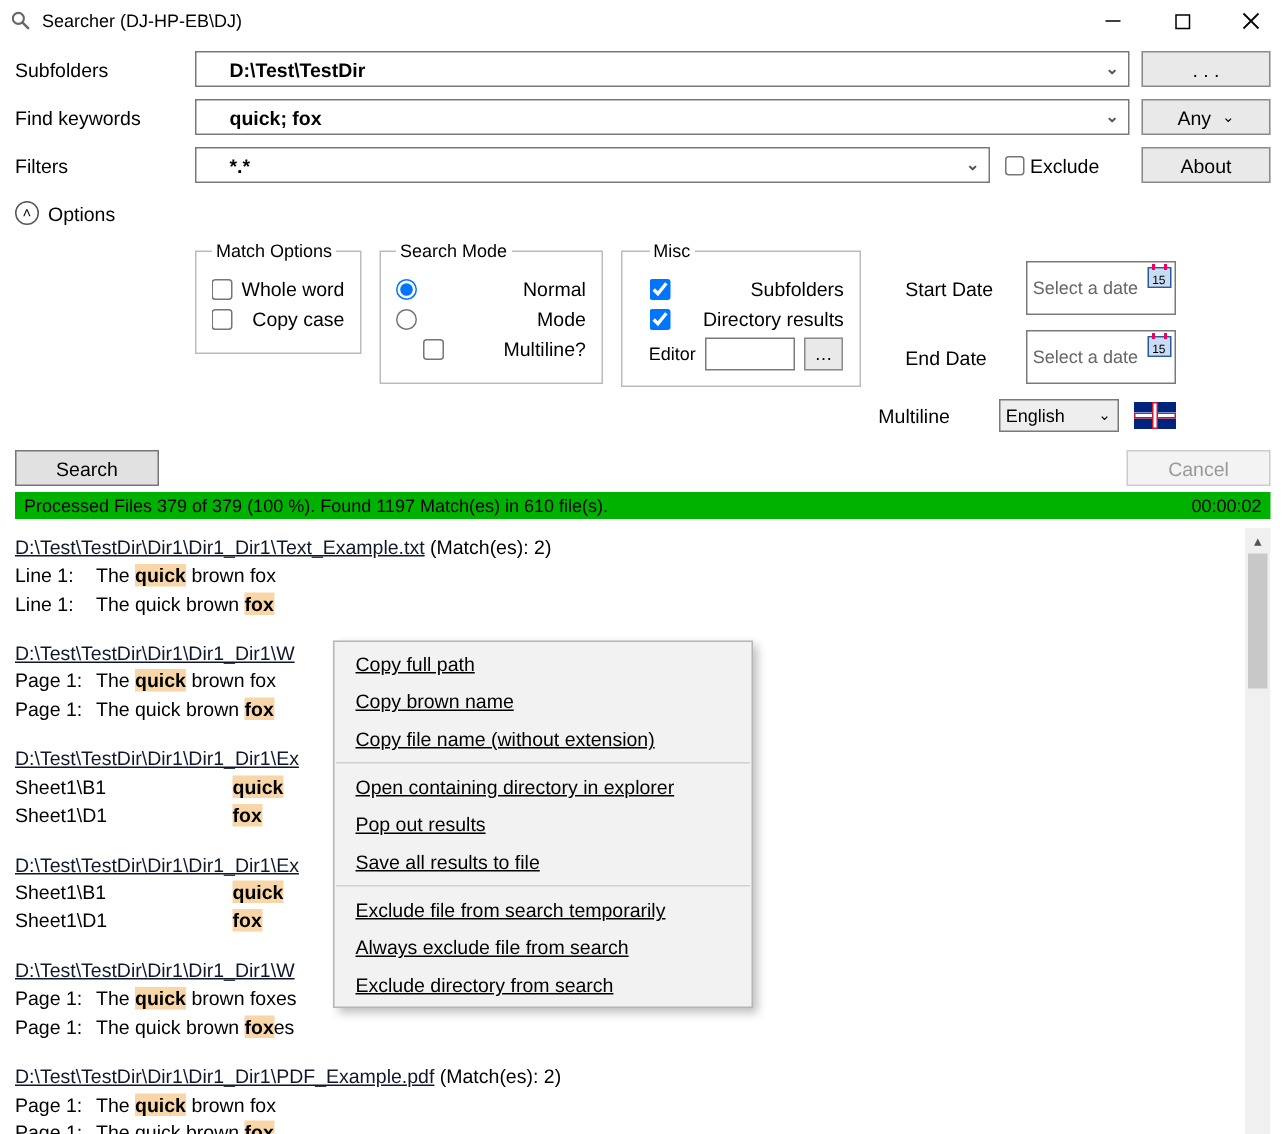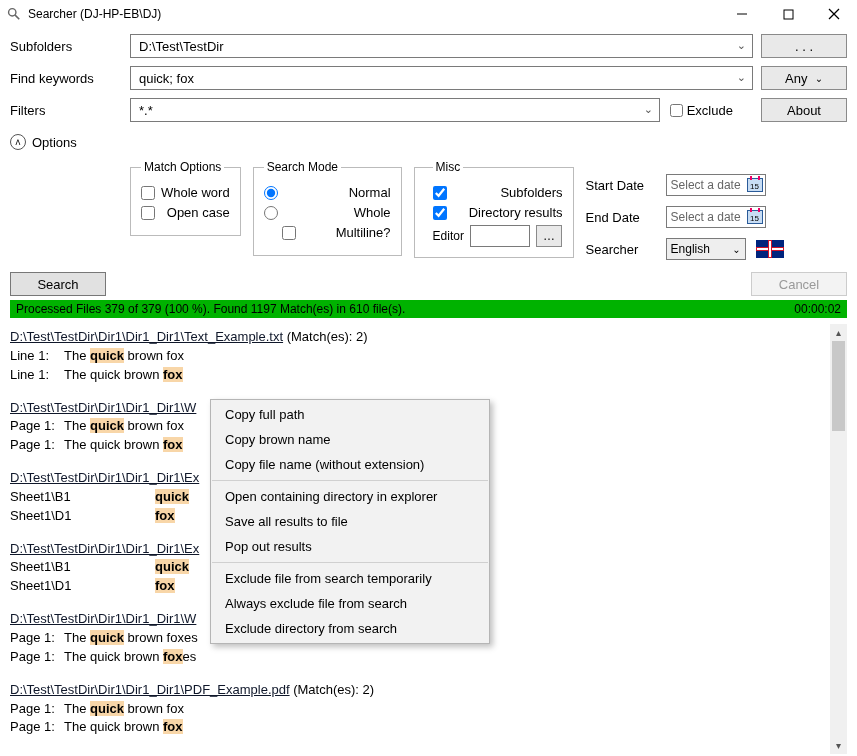--- a/index.html
+++ b/index.html
@@ -31,24 +31,25 @@
   
   .form-area { padding: 6px 10px 0 10px; }
   .frow { display: flex; align-items: center; margin-bottom: 8px; }
   .frow-label { width: 120px; font-size: 13px; }
   .combo {
     flex: 1;
     height: 24px;
     border: 1px solid #7a7a7a;
     display: flex;
     align-items: center;
-    padding: 0 8px;
+    padding: 0 22px;
     position: relative;
     background: #fff;
     font-size: 13px;
+    font-weight: bold;
   }
   .combo .arrow {
     position: absolute; right: 6px; top: 4px; font-size: 11px; color:#555;
   }
   .btn {
     height: 24px;
     min-width: 86px;
     border: 1px solid #8a8a8a;
     background: #e9e9e9;
     display: flex; align-items: center; justify-content: center;
@@ -72,24 +73,24 @@
     font-size: 12px;
   }
   fieldset legend { font-size: 12px; padding: 0 3px; }
   .chk, .rad { display: flex; align-items: center; margin: 5px 0; font-size: 13px; gap:6px;justify-content:space-between;}
   .chk input, .rad input { width:14px; height:14px; }
   .misc { min-width: 160px; padding-left: 18px; }
   .misc .editor-row { display:flex; align-items:center; gap:6px; margin-top:4px;}
   .tiny-input { width:60px; height:22px; border:1px solid #7a7a7a; }
   .tiny-btn { width:26px; height:22px; border:1px solid #8a8a8a; background:#e9e9e9; display:flex; align-items:center; justify-content:center;}
   .dates { display:flex; flex-direction:column; gap:10px; padding-top:14px; }
-  .dates .dr { display:flex; align-items:center; gap:10px; }
+  .dates .dr { display:flex; align-items:center; gap:10px;justify-content:flex-end; }
   .dates .lbl { width:70px; font-size:13px;}
   .date-input {
-    width:100px; height:22px; border:1px solid #7a7a7a;
+    width:100px; height:36px; border:1px solid #7a7a7a;
     display:flex; align-items:center; padding:0 4px; font-size:12px; color:#666;
     position:relative;
   }
   .cal-icon {
     width:16px; height:14px; border:1px solid #2a5b99; position:absolute; right:2px; top:3px;
     background: linear-gradient(#c8ddf4,#c8ddf4);
     font-size:8px; display:flex; align-items:flex-end; justify-content:center; color:#000;
   }
   .cal-icon::before {
     content:''; position:absolute; top:-3px; left:2px; width:2px; height:4px; background:#e06; box-shadow:8px 0 #e06;
@@ -147,28 +148,29 @@
   .scroll-up, .scroll-down {
     position:absolute; left:0; right:0; height:17px; background:#f0f0f0;
     display:flex; align-items:center; justify-content:center; font-size:10px; color:#555;
   }
   .scroll-up { top:0; }
   .scroll-down { bottom:0; }
   .scroll-thumb { position:absolute; left:2px; right:2px; top:17px; height:90px; background:#c8c8c8; }
   
   .ctx-menu {
     position:absolute;
-    left:200px; top:75px;
+    left:212px; top:75px;
     width:280px;
     background:#f2f2f2;
     border:1px solid #b5b5b5;
     box-shadow: 3px 3px 6px rgba(0,0,0,.25);
     padding:2px 0;
     z-index:10;
     font-size:13px;
+    text-decoration:underline;
   }
   .ctx-item { padding:5px 14px; }
   .ctx-sep { height:1px; background:#d0d0d0; margin:3px 1px; }
 </style>
 </head>
 <body>
 
 <div class="titlebar">
   <span class="app-icon">
     <svg width="14" height="14" viewBox="0 0 16 16">
@@ -242,33 +244,33 @@
 
 <div class="options-row">
   <fieldset>
     <legend>Match Options</legend>
     <label class="chk">
         <input type="checkbox" style="">
         <span>Whole word</span>
       </label>
     <label class="chk">
         <input type="checkbox" style="">
-        <span>Open case</span>
+        <span>Copy case</span>
       </label>
   </fieldset>
 
   <fieldset>
     <legend>Search Mode</legend>
     <label class="rad">
         <input type="radio" name="sm" checked="" style="">
         <span>Normal</span>
       </label>
     <label class="rad">
         <input type="radio" name="sm" style="">
-        <span>Whole</span>
+        <span>Mode</span>
       </label>
     <label class="chk" style="margin-left:18px;gap:40px;">
         <input type="checkbox" style="">
         <span>Multiline?</span>
       </label>
   </fieldset>
 
   <fieldset class="misc">
     <legend>Misc</legend>
     <label class="chk">
@@ -299,21 +301,21 @@
     <div class="dr">
       <span class="lbl">End Date</span>
       <div class="date-input">
         <span>Select a date</span>
         <span class="cal-icon">
             <span>15</span>
           </span>
       </div>
     </div>
     <div class="dr">
-      <span class="lbl">Searcher</span>
+      <span class="lbl">Multiline</span>
       <div class="lang-select">
         <span>English</span>
         <span class="arrow">⌄</span>
       </div>
       <div class="flag"></div>
     </div>
   </div>
 
 </div>
 
@@ -400,22 +402,22 @@
         </div>
       </div>
     </div>
 
   <div class="ctx-menu">
     <div class="ctx-item">Copy full path</div>
     <div class="ctx-item">Copy brown name</div>
     <div class="ctx-item">Copy file name (without extension)</div>
     <div class="ctx-sep"></div>
     <div class="ctx-item">Open containing directory in explorer</div>
+    <div class="ctx-item">Pop out results</div>
     <div class="ctx-item">Save all results to file</div>
-    <div class="ctx-item">Pop out results</div>
     <div class="ctx-sep"></div>
     <div class="ctx-item">Exclude file from search temporarily</div>
     <div class="ctx-item">Always exclude file from search</div>
     <div class="ctx-item">Exclude directory from search</div>
   </div>
 
   <div class="scrollbar">
     <div class="scroll-up">▴</div>
     <div class="scroll-thumb"></div>
     <div class="scroll-down">▾</div>

